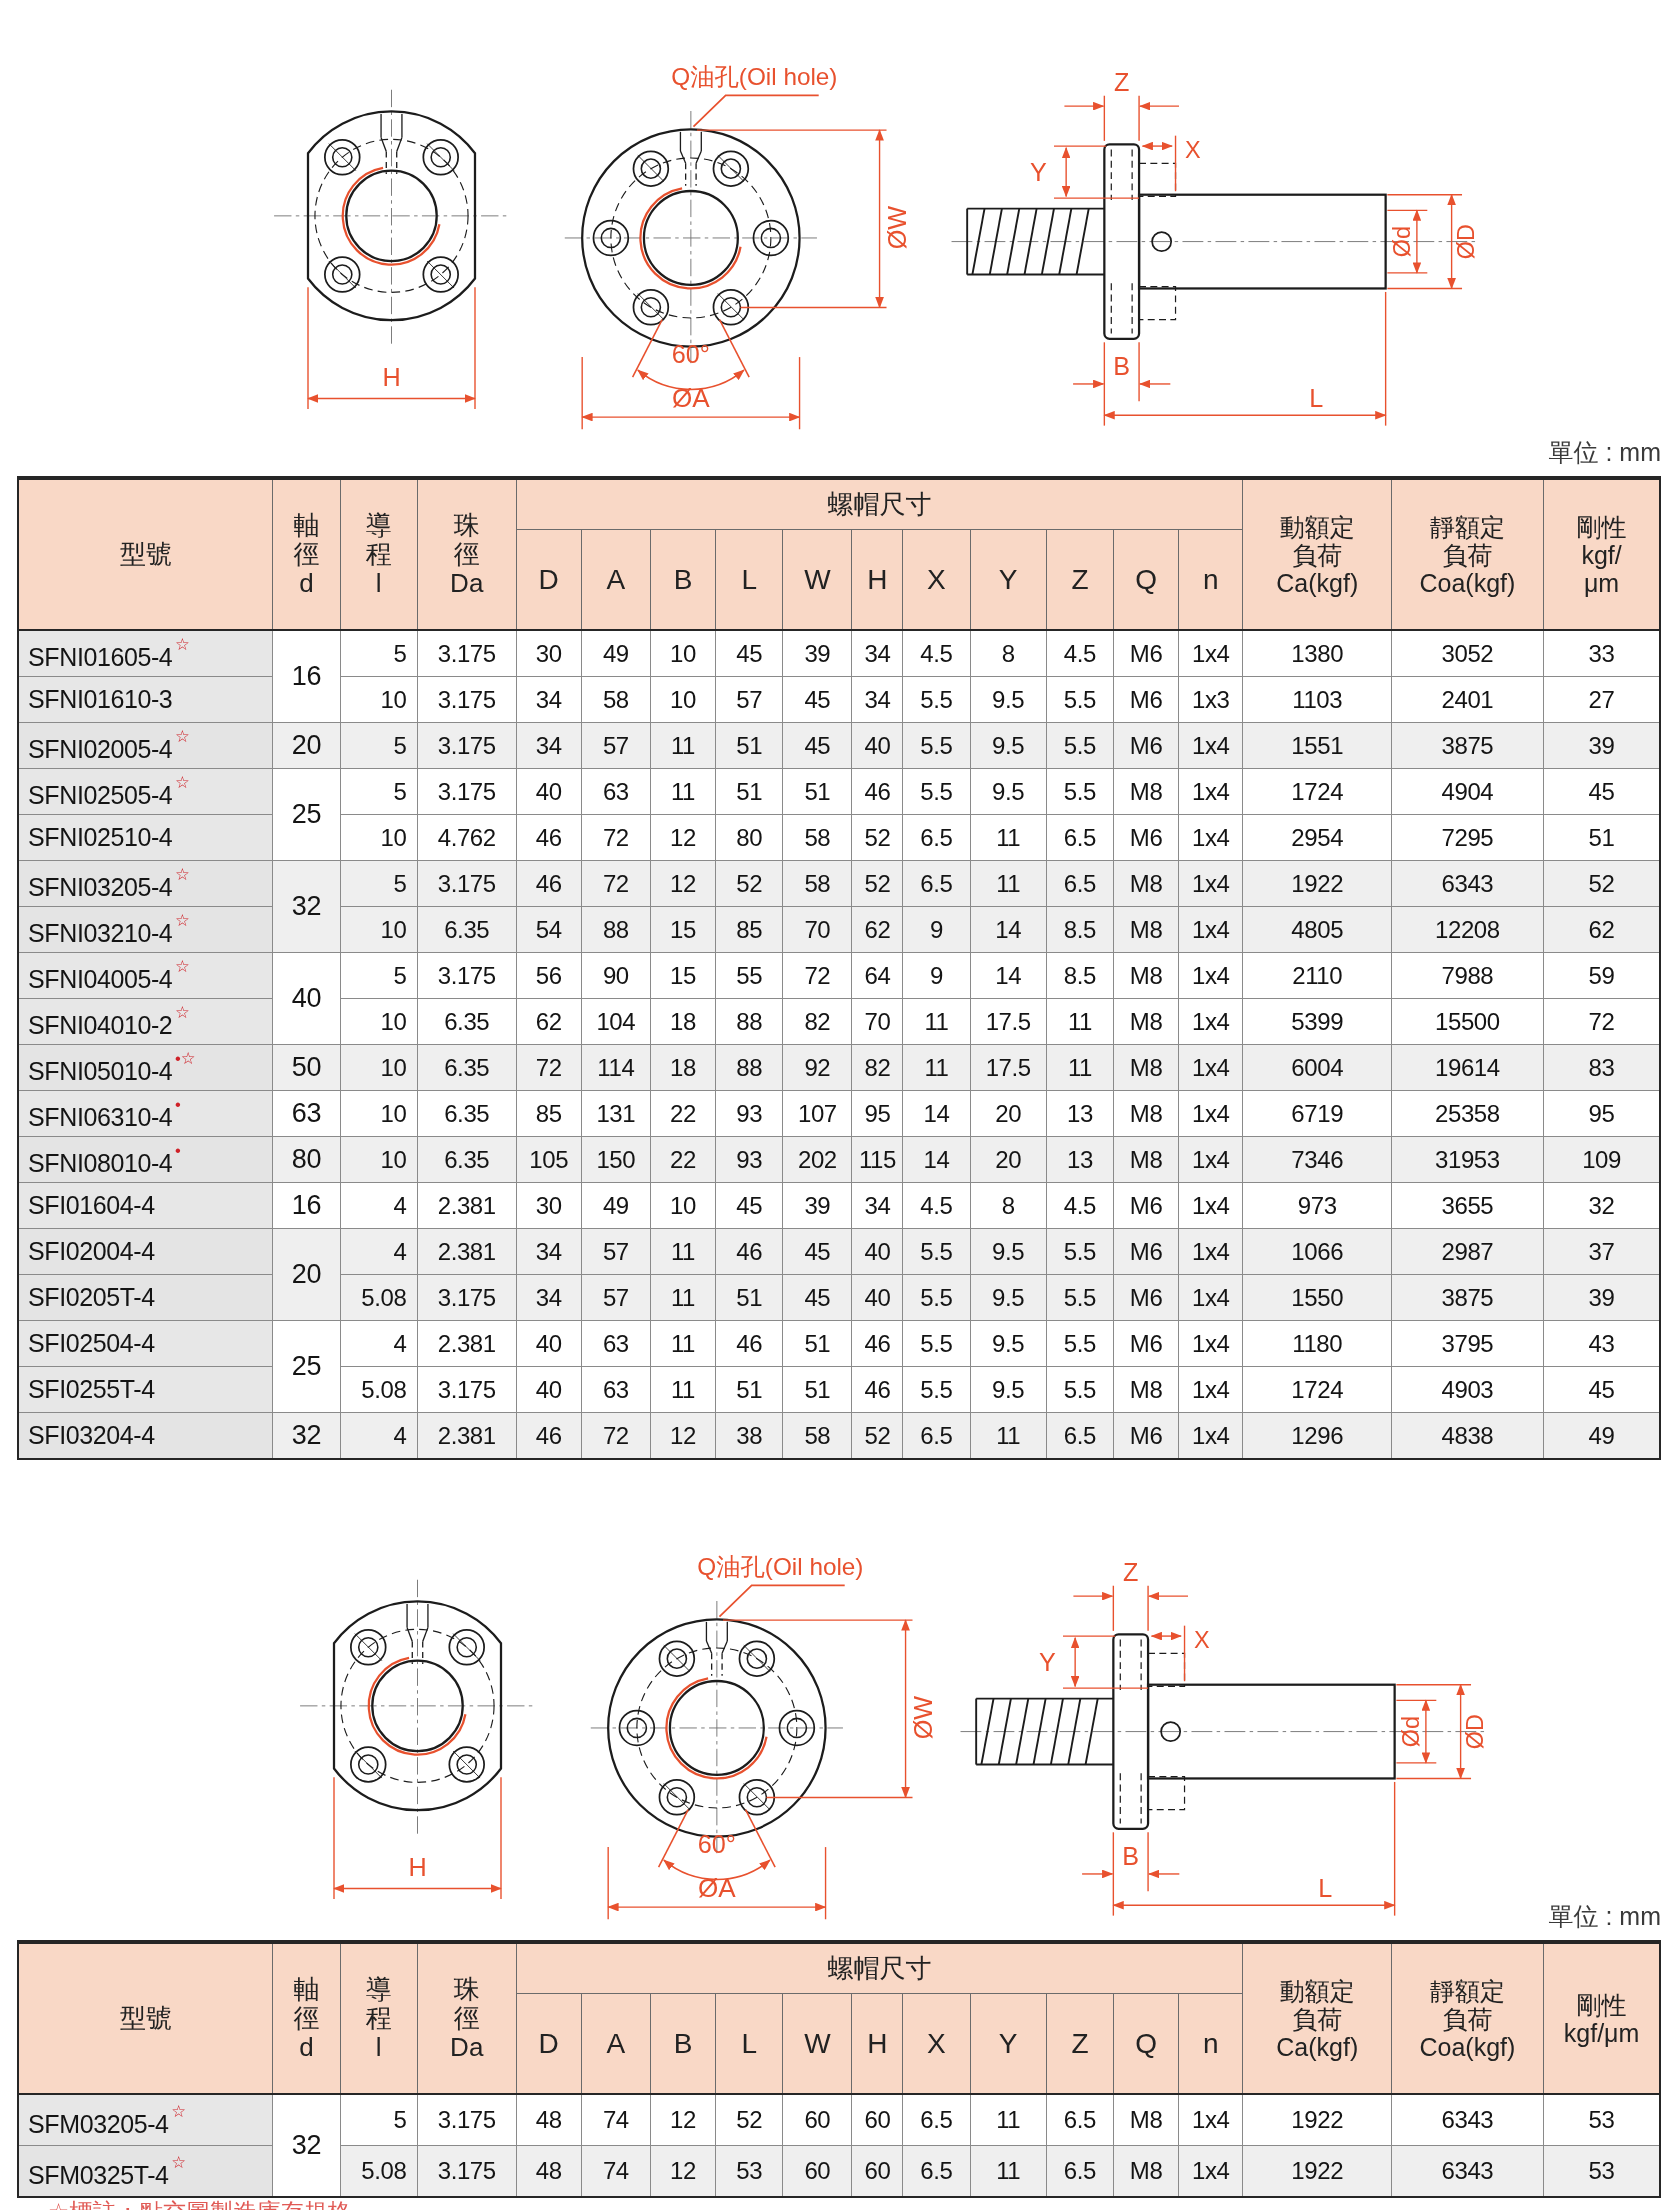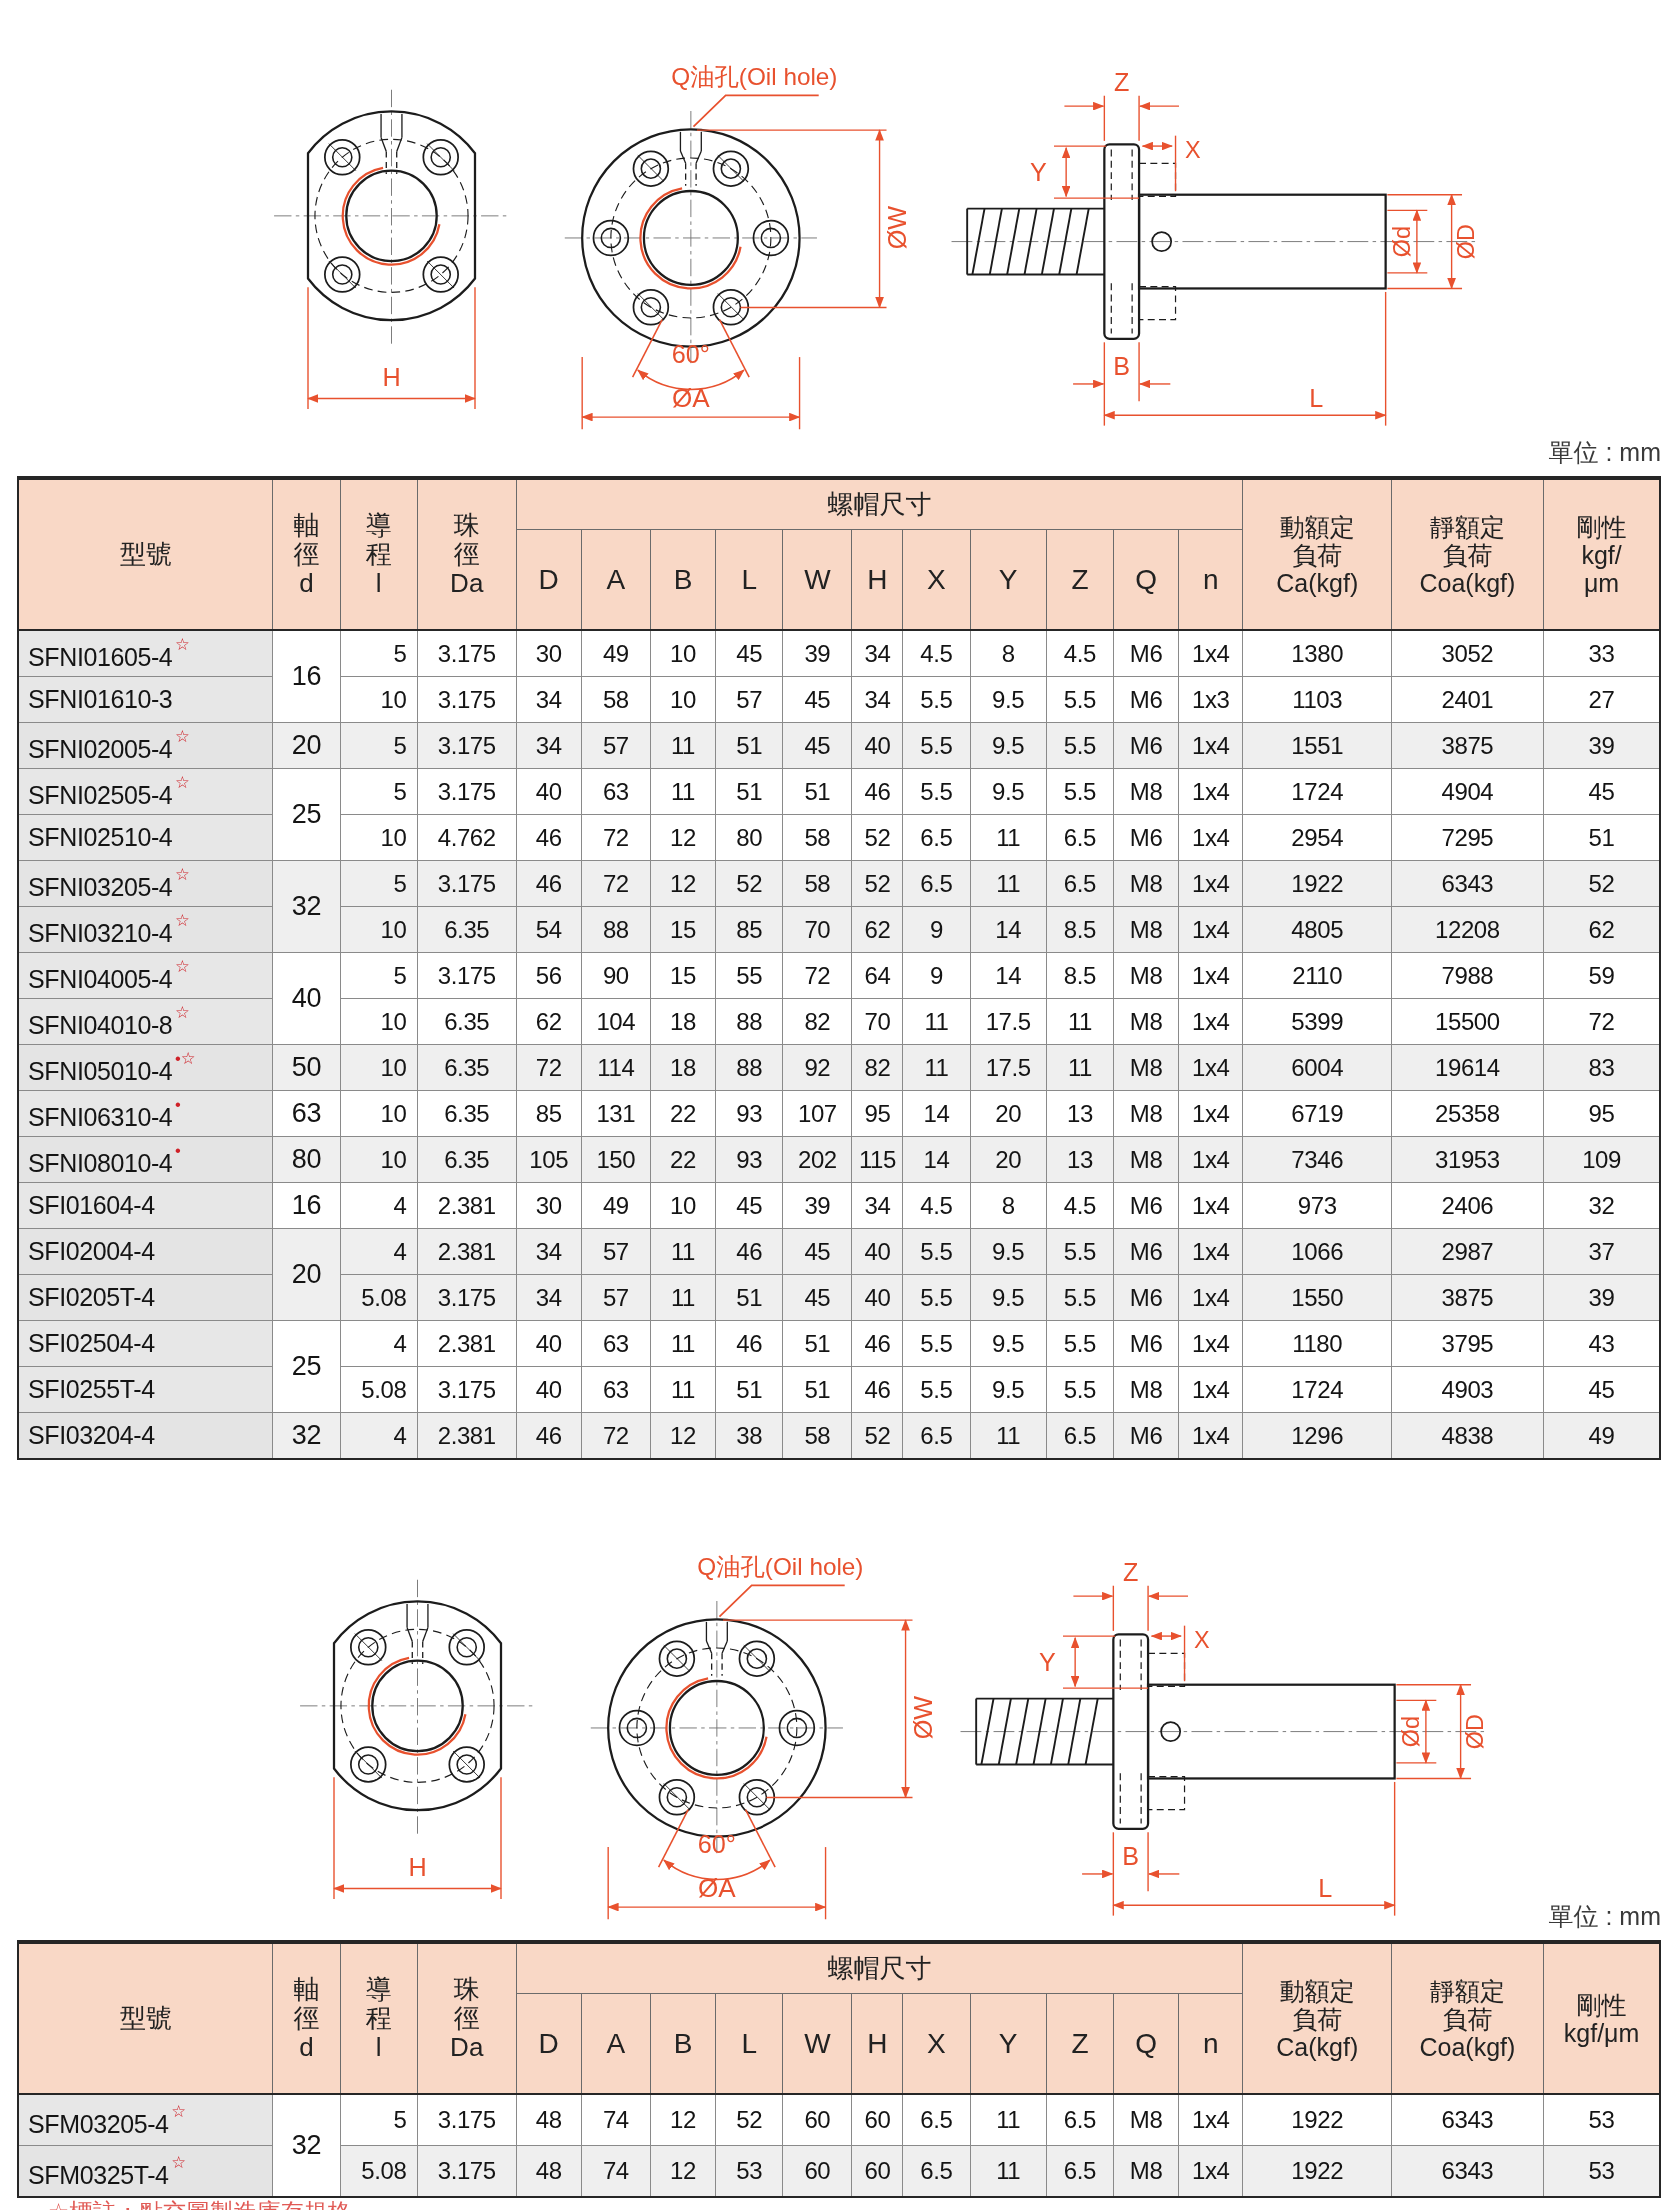--- a/index.html
+++ b/index.html
@@ -458,21 +458,21 @@
           <td>9</td>
           <td>14</td>
           <td>8.5</td>
           <td>M8</td>
           <td>1x4</td>
           <td>2110</td>
           <td>7988</td>
           <td>59</td>
         </tr>
         <tr>
-          <td class="model"><span>SFNI04010-8</span><sup class="mark">☆</sup></td>
+          <td class="model"><span>SFNI04010-2</span><sup class="mark">☆</sup></td>
           <td class="lead">10</td>
           <td>6.35</td>
           <td>62</td>
           <td>104</td>
           <td>18</td>
           <td>88</td>
           <td>82</td>
           <td>70</td>
           <td>11</td>
           <td>17.5</td>
@@ -553,21 +553,21 @@
           <td>10</td>
           <td>45</td>
           <td>39</td>
           <td>34</td>
           <td>4.5</td>
           <td>8</td>
           <td>4.5</td>
           <td>M6</td>
           <td>1x4</td>
           <td>973</td>
-          <td>2406</td>
+          <td>3655</td>
           <td>32</td>
         </tr>
         <tr class="shaded gstart">
           <td class="model"><span>SFI02004-4</span></td>
           <td class="dcell" rowspan="2">20</td>
           <td class="lead">4</td>
           <td>2.381</td>
           <td>34</td>
           <td>57</td>
           <td>11</td>

